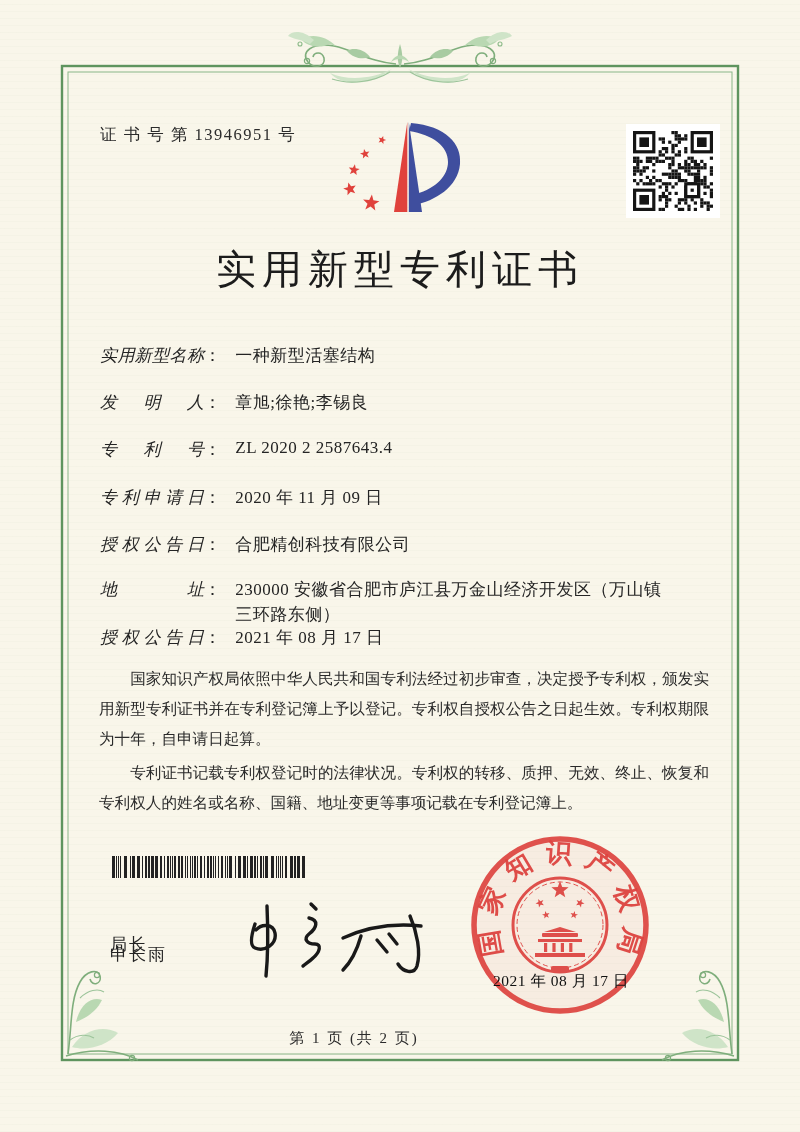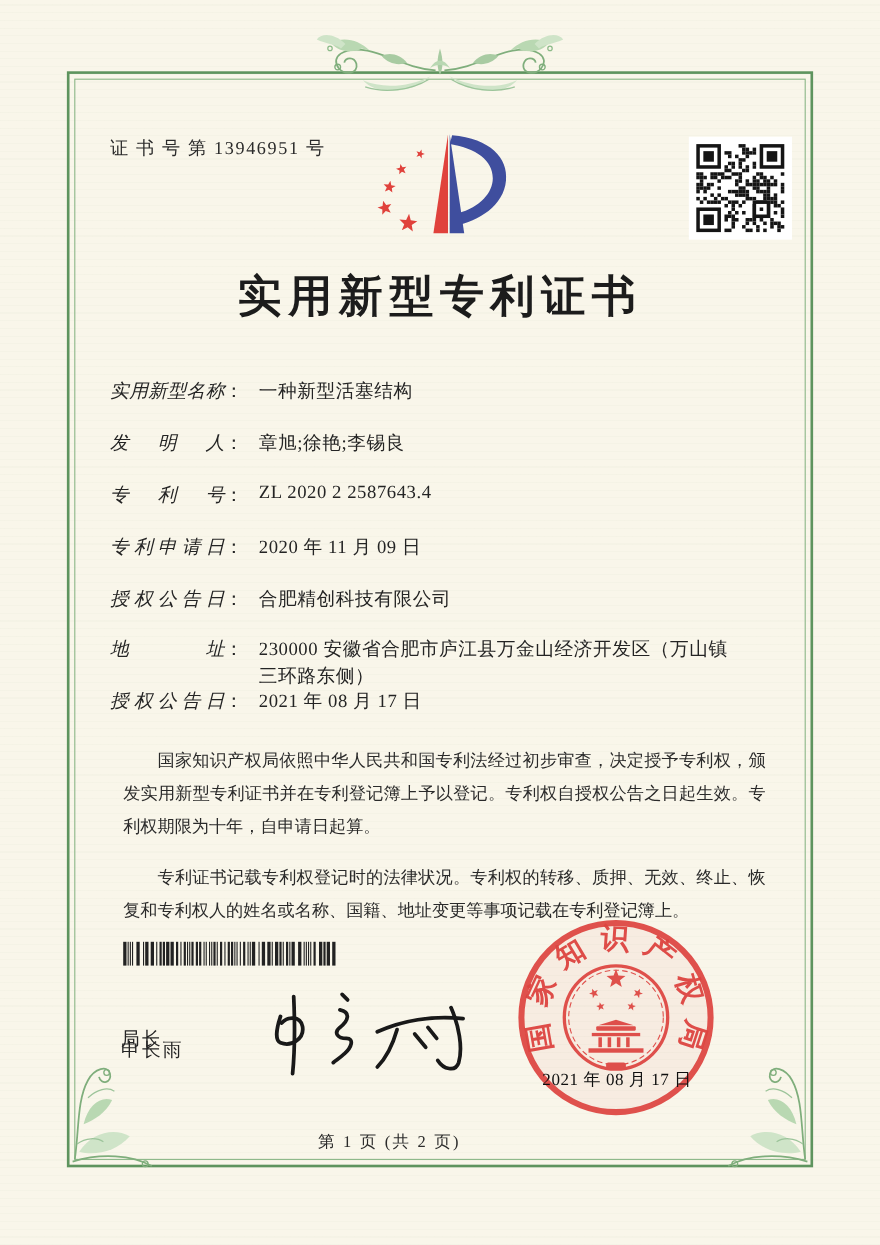--- a/index.html
+++ b/index.html
@@ -19,21 +19,21 @@
   svg{display:block;}
   .abs{position:absolute;}
 
   .cert-no{
     left:100px;top:124px;
     font-size:16.5px;letter-spacing:1.5px;color:#2b2b2b;
   }
   .title{
     left:0;top:242px;width:800px;
     text-align:center;
-    font-size:40px;font-weight:700;letter-spacing:6px;color:#1c1c1c;
+    font-size:40px;font-weight:400;letter-spacing:6px;color:#1c1c1c;
   }
   .field-row{
     left:100px;width:620px;
     font-size:17px;color:#242424;
     white-space:nowrap;
   }
   .flabel{
     display:inline-block;width:104px;
     text-align:justify;text-align-last:justify;
     vertical-align:top;
@@ -48,21 +48,21 @@
     white-space:pre-line;line-height:24.5px;max-width:470px;font-family:Liberation Serif, serif;
   }
   .grant-pair2{position:absolute;left:285px;top:0;white-space:nowrap;}
   .grant-pair2 .flabel{width:104px;}
 
   .paragraphs{
     left:95px;top:660px;width:618px;
     font-size:15.6px;line-height:30px;color:#2a2a2a;
     text-align:justify;
   }
-  .paragraphs p{margin:17px;text-indent:2em;}
+  .paragraphs p{margin:4px;text-indent:2em;}
 
   .signer-title{left:110px;top:906px;font-size:17px;letter-spacing:2px;margin-top:27px;}
   .signer-name{left:110px;top:943px;font-size:17px;letter-spacing:2px;}
 
   .seal-date{
     left:470px;top:971px;width:182px;
     text-align:center;font-size:15.5px;color:#101010;
     z-index:3;letter-spacing:0.5px;
   }
   .page-num{

